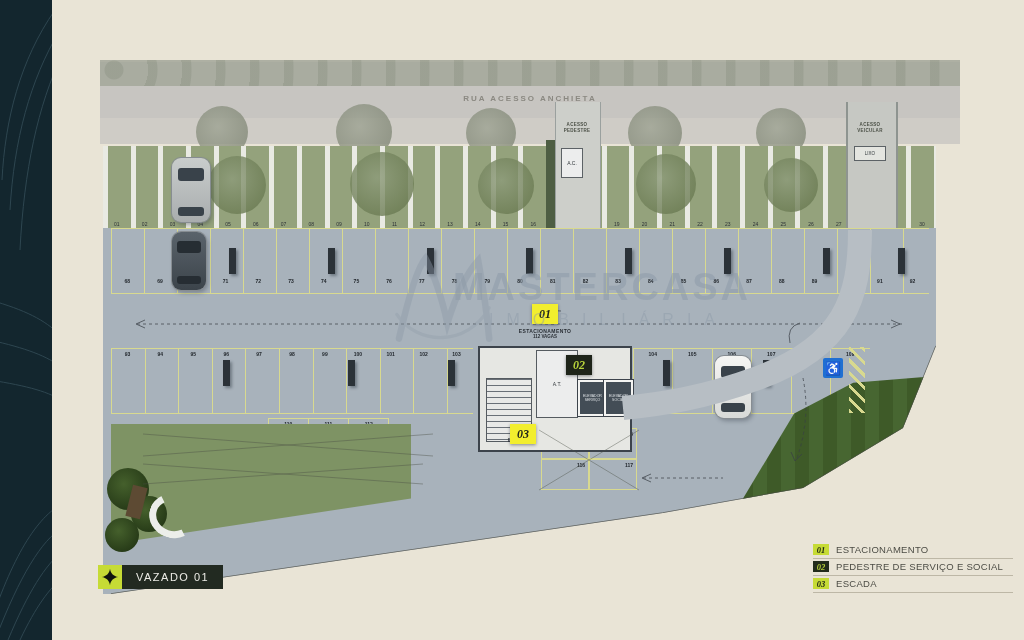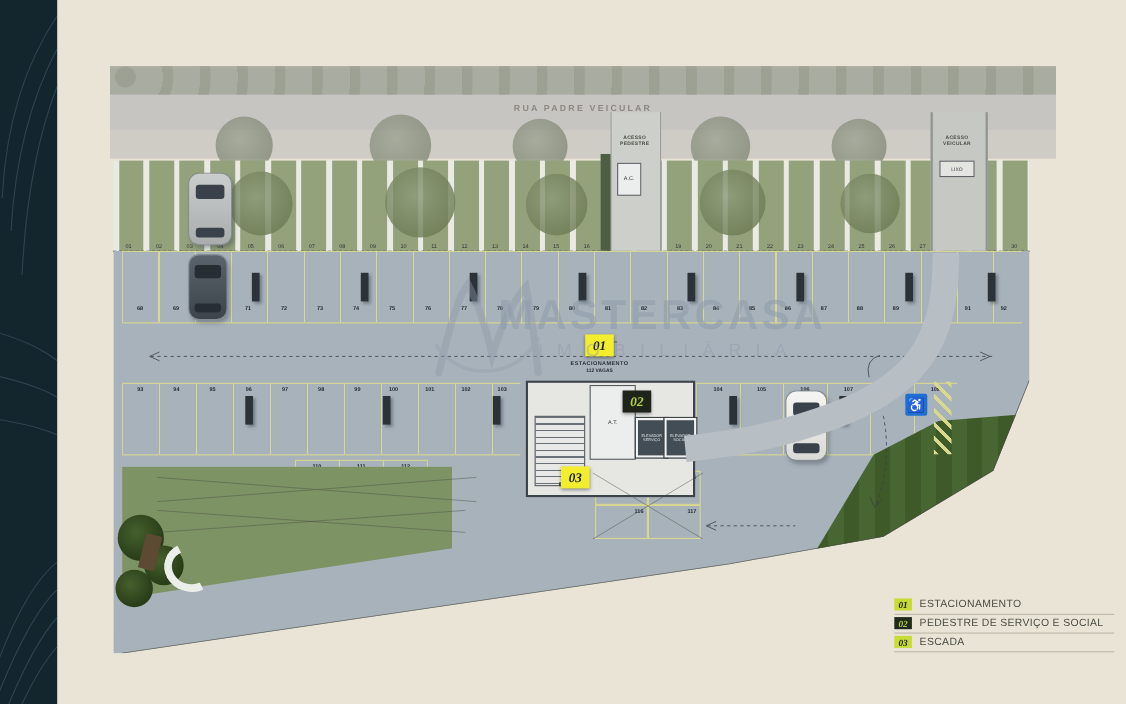--- a/index.html
+++ b/index.html
@@ -160,21 +160,21 @@
         <path d="M8 640 C28 592 46 564 62 552"></path>
         <path d="M20 640 C36 606 50 588 62 578"></path>
       </g>
     </svg>
   </div>
 
   <div class="plan">
 
     <div class="street">
       <div class="canopy"></div>
-      <div class="street-name">RUA PADRE VEICULAR</div>
+      <div class="street-name">RUA ACESSO ANCHIETA</div>
       <div class="sidewalk"></div>
     </div>
 
     <span class="tree gray" style="left:96px;top:46px;width:52px;height:52px;"></span>
     <span class="tree gray" style="left:236px;top:44px;width:56px;height:56px;"></span>
     <span class="tree gray" style="left:366px;top:48px;width:50px;height:50px;"></span>
     <span class="tree gray" style="left:528px;top:46px;width:54px;height:54px;"></span>
     <span class="tree gray" style="left:656px;top:48px;width:50px;height:50px;"></span>
 
     <div class="green-row">
@@ -385,20 +385,28 @@
         <g fill="none" stroke="#8d9aa8" stroke-width="6" stroke-linecap="round">
           <path d="M10 86 C20 42 28 20 34 13 C44 32 50 54 54 72 C62 46 72 26 82 15 C87 42 90 64 92 86"></path>
           <path d="M8 64 C26 92 72 94 92 58" stroke-width="3" opacity="0.8"></path>
         </g>
       </svg>
       <div class="wm-brand">MASTERCASA</div>
       <div class="wm-sub">IMOBILIÁRIA</div>
     </div>
   </div>
 
+  <div class="vazado">
+    <div class="vazado-icon">
+      <svg width="18" height="18" viewBox="0 0 24 24">
+          <path fill="#10150f" d="M12 1c.9 6.2 4.9 10.2 11 11-6.1.8-10.1 4.8-11 11-.9-6.2-4.9-10.2-11-11 6.1-.8 10.1-4.8 11-11z"></path>
+        </svg>
+    </div>
+    <div class="vazado-bar">VAZADO 01</div>
+  </div>
 
   <div class="legend">
     <div class="legend-row">
       <span class="legend-badge yellow">01</span>
       <span class="legend-label">ESTACIONAMENTO</span>
     </div>
     <div class="legend-row">
       <span class="legend-badge dark">02</span>
       <span class="legend-label">PEDESTRE DE SERVIÇO E SOCIAL</span>
     </div>

